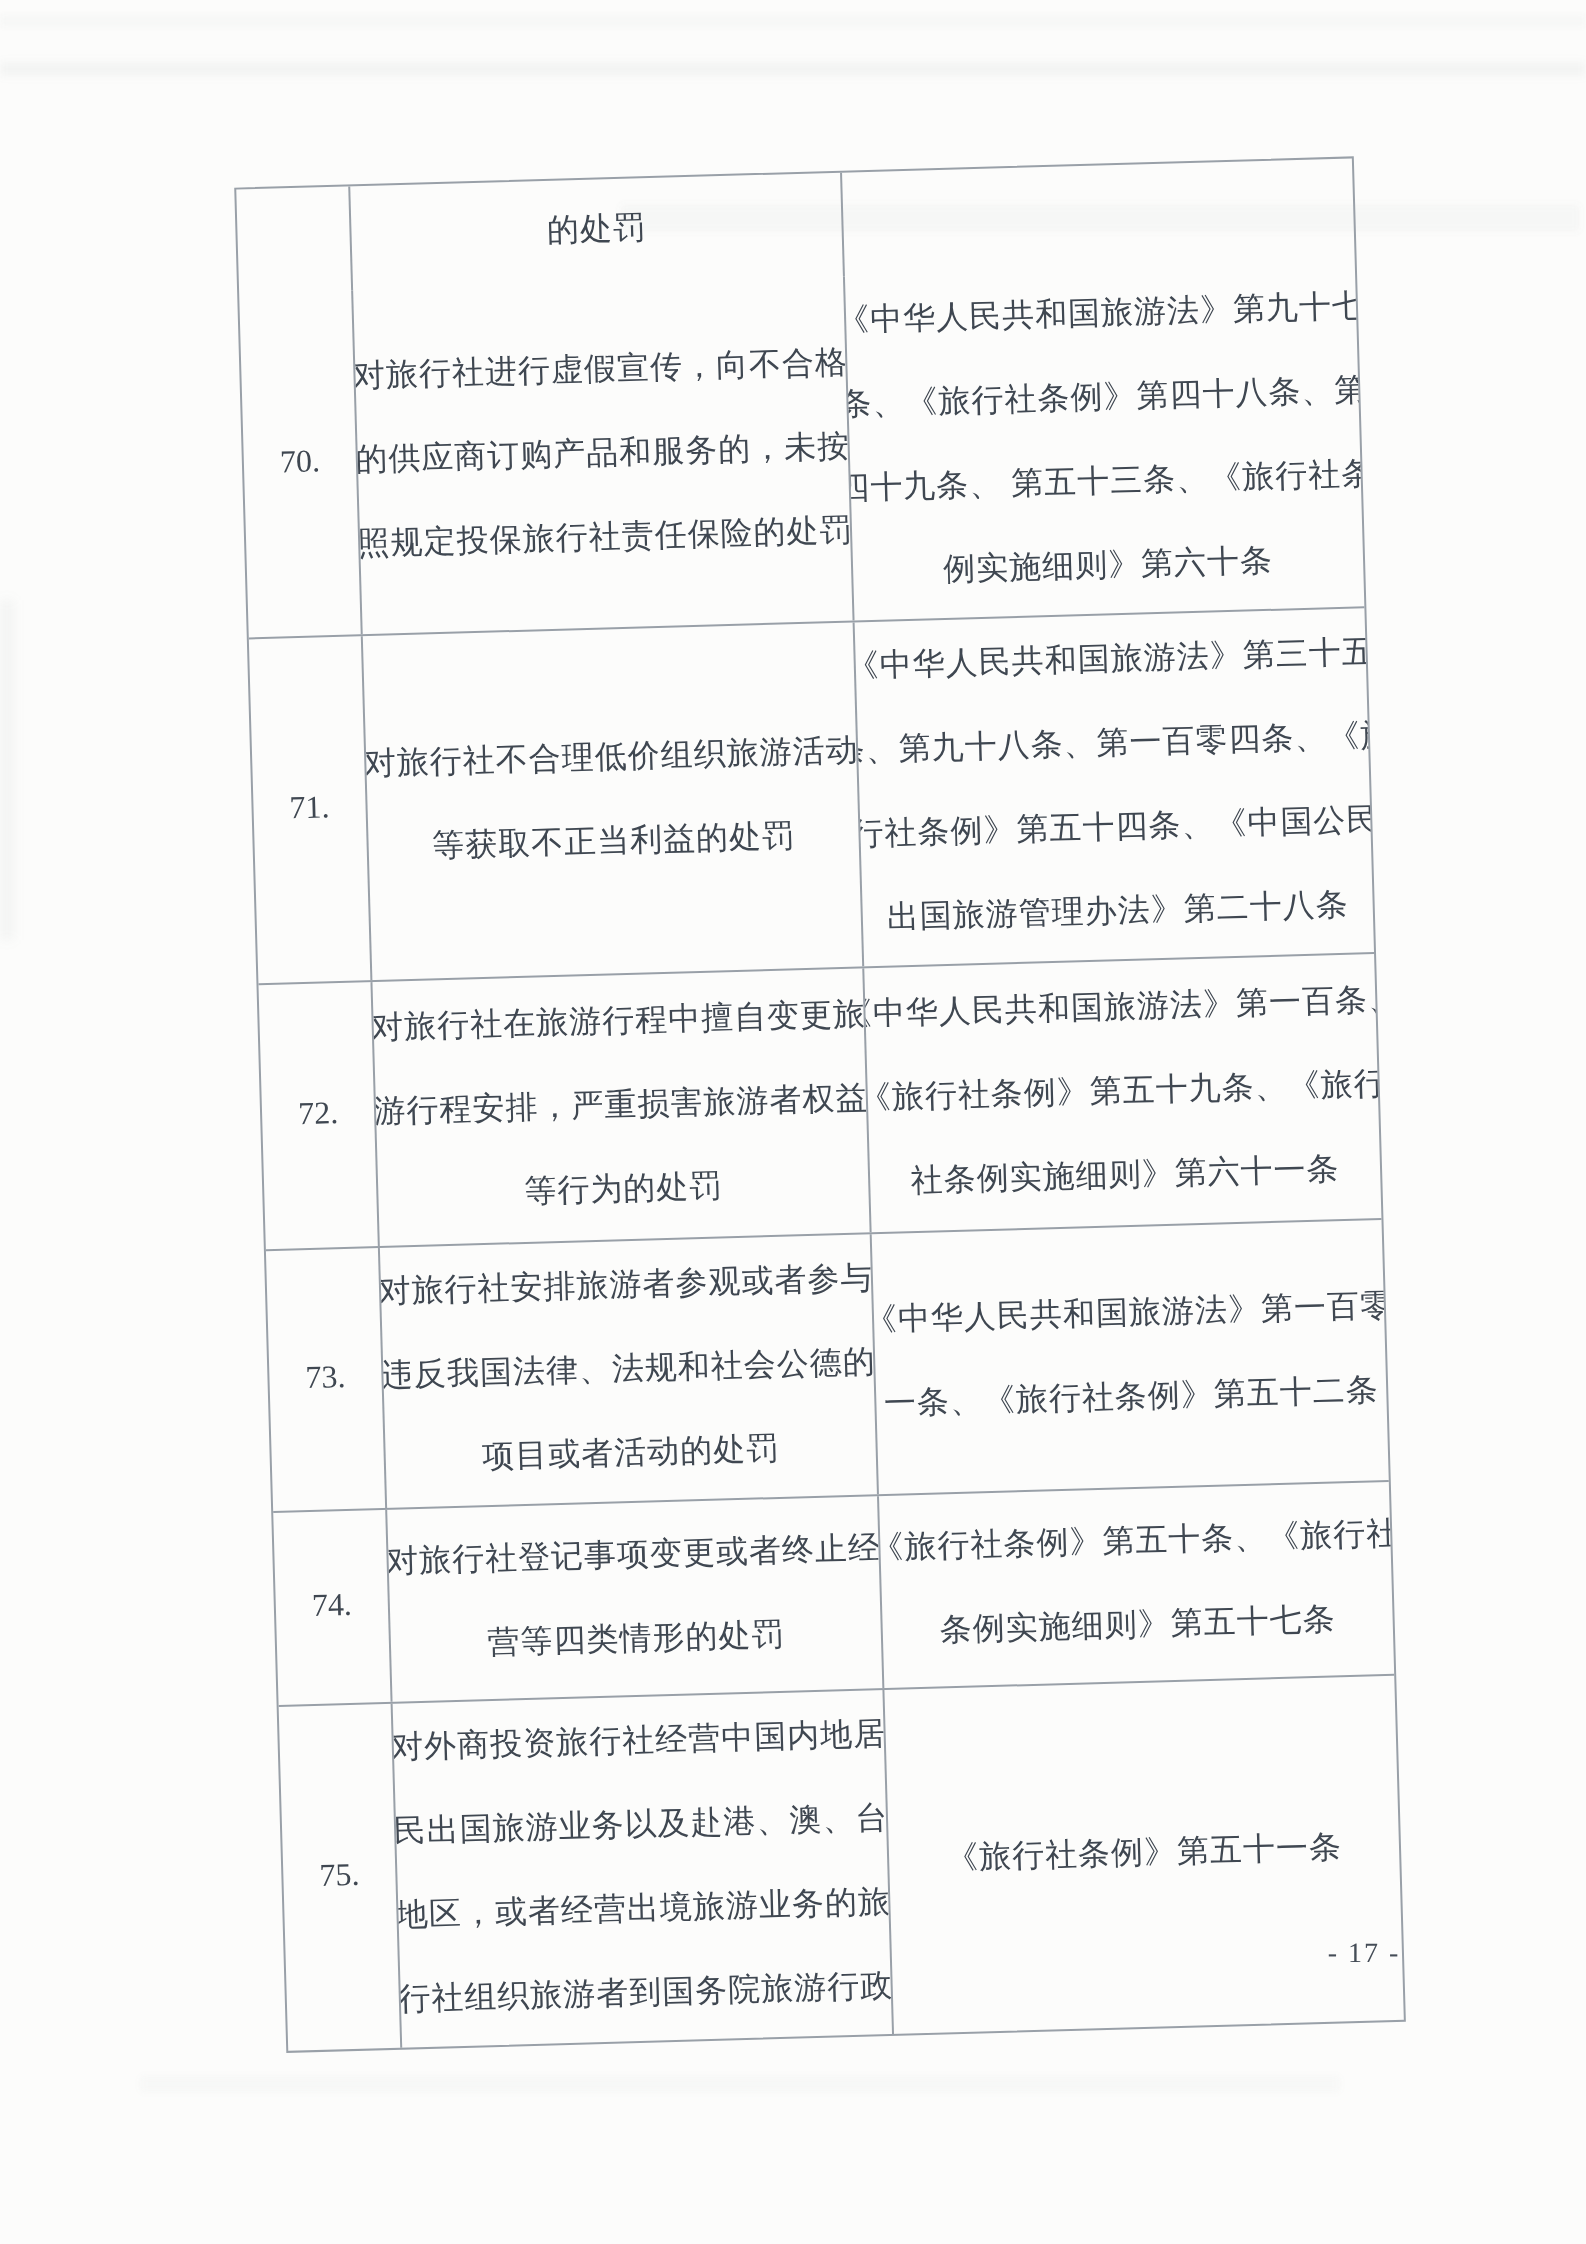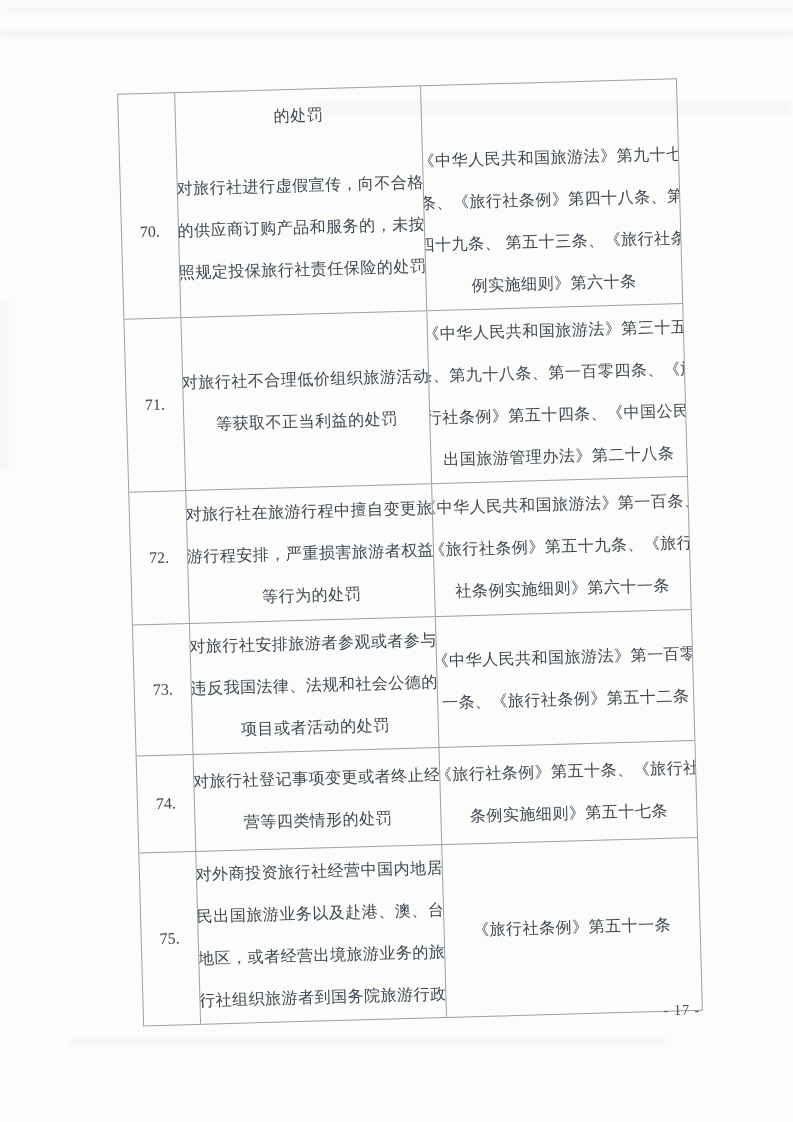--- a/index.html
+++ b/index.html
@@ -72,21 +72,21 @@
   }
   .thead { min-height: 52px; }
   .thead .line { line-height: 30px; height: 30px; }
   .num {
     font-size: 16px;
     letter-spacing: 0;
   }
   .pagenum {
     position: absolute;
     left: 652px;
-    top: 1003px;
+    top: 970px;
     width: 60px;
     text-align: center;
     font-size: 14px;
     letter-spacing: 1px;
     color: var(--pgnum, #454d57);
     font-family: "Liberation Serif", "DejaVu Serif", serif;
   }
 </style>
 </head>
 <body style="--paper: #fcfcfb; --line: #99a0a8; --ink: #3f4751; --pgnum: #454d57;">

